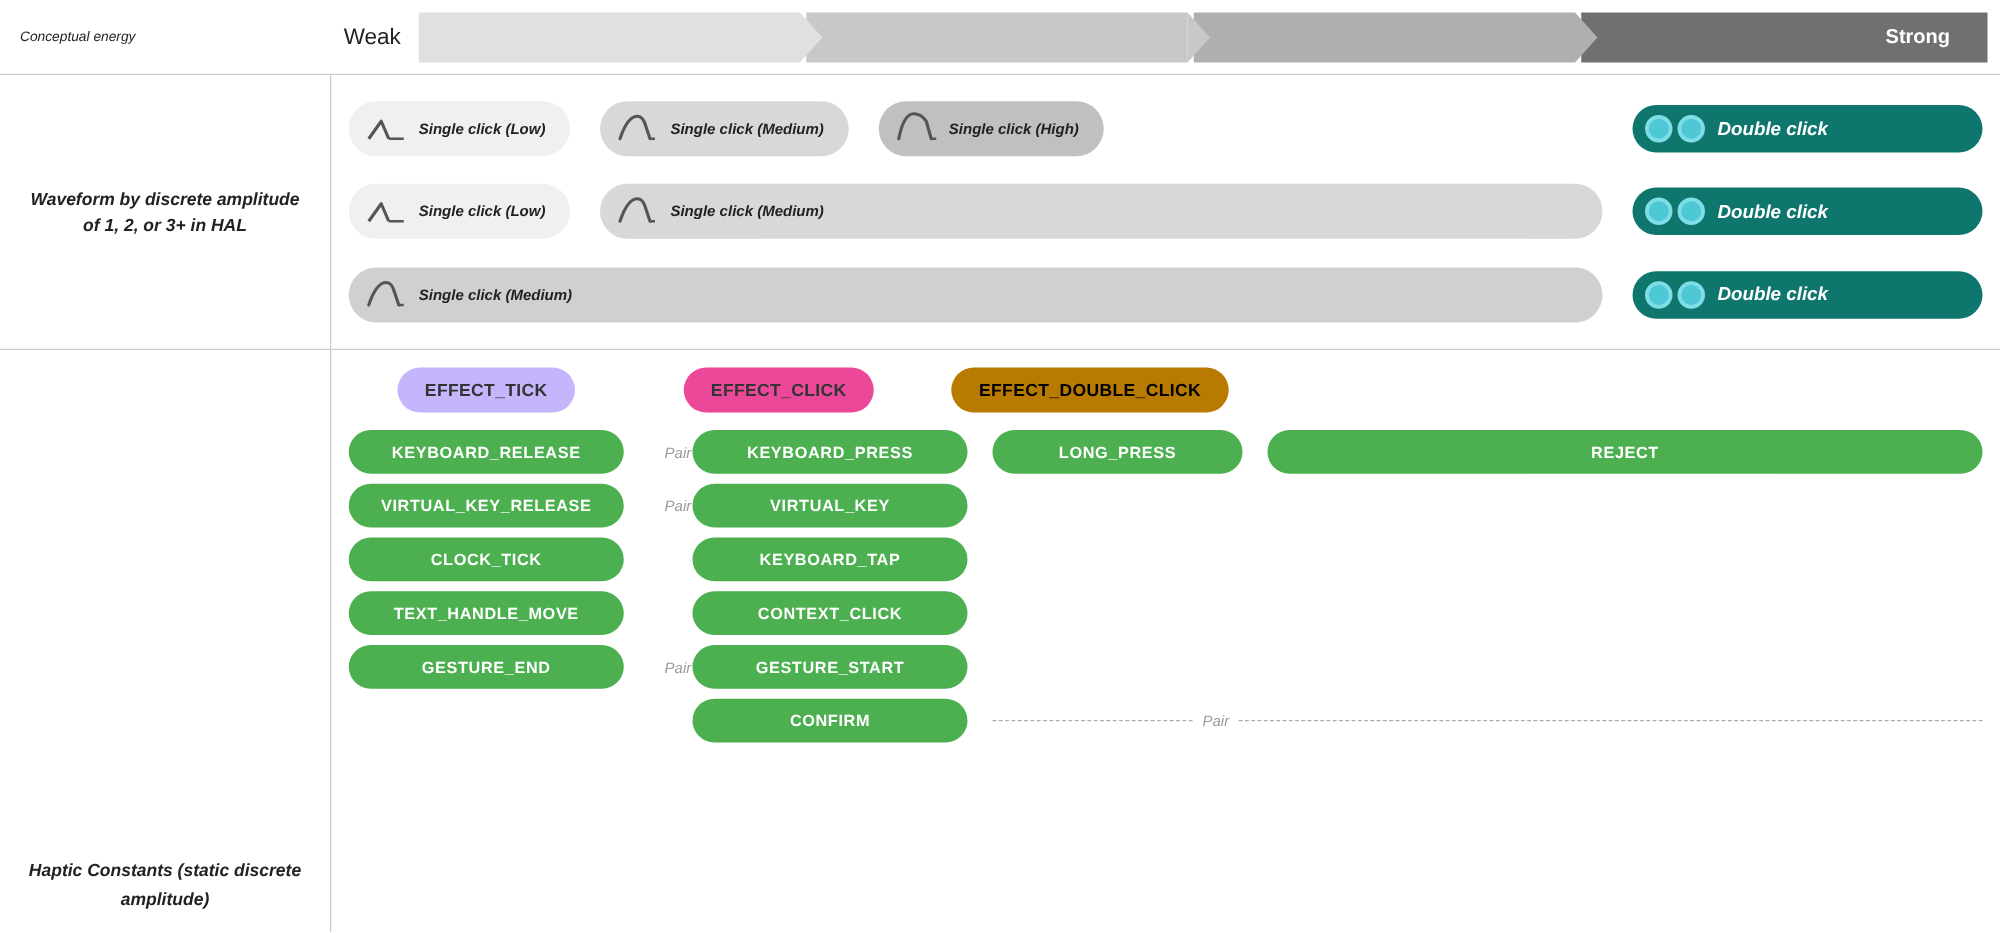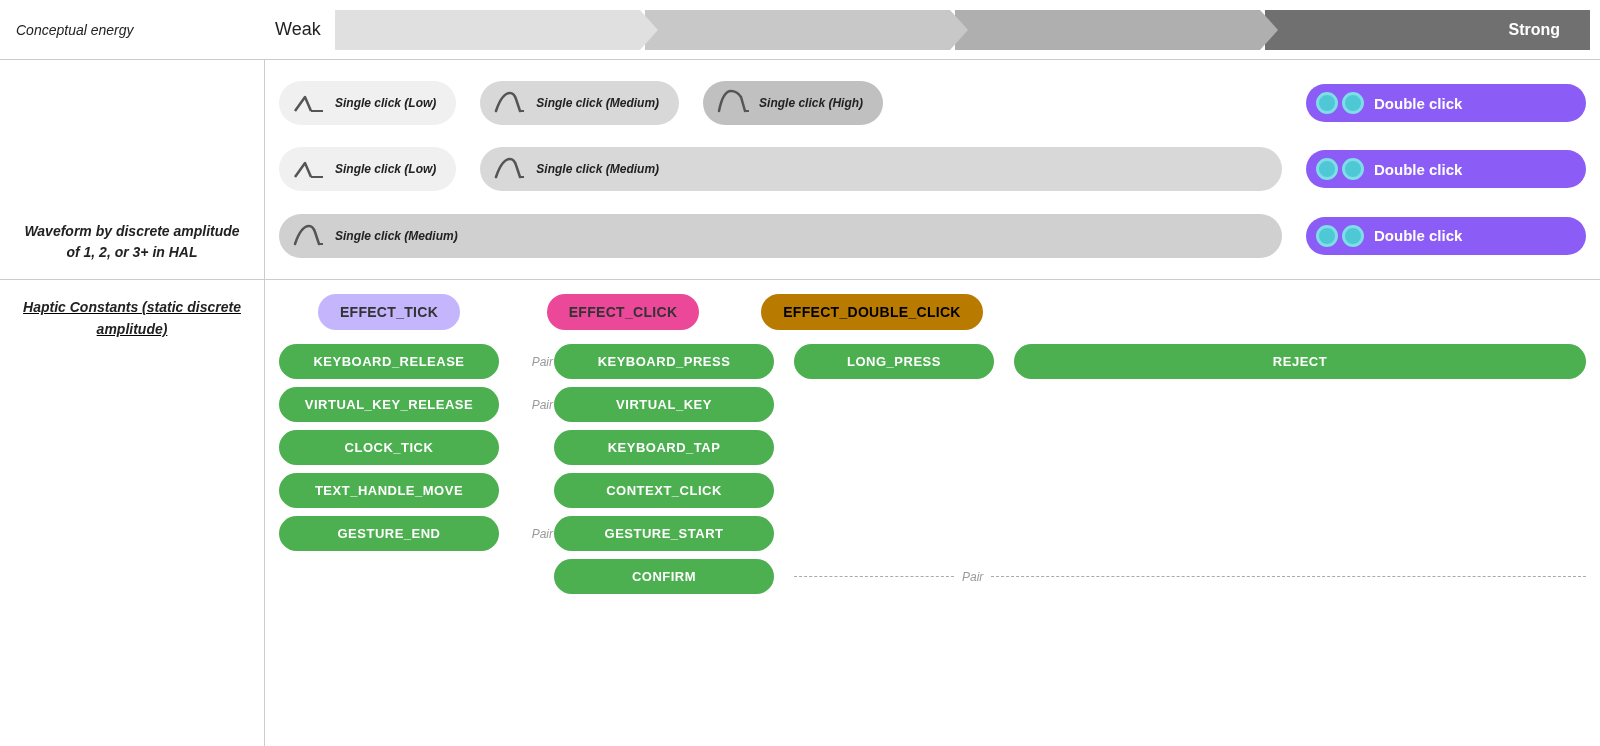--- a/index.html
+++ b/index.html
@@ -24,21 +24,21 @@
       display: flex;
       align-items: center;
       height: 60px;
       border-bottom: 1px solid #ccc;
     }
 
     .label-col {
       width: 265px;
       padding: 8px 16px;
       font-style: italic;
-      font-size: 14px;
+      font-size: 11px;
       color: #222;
       flex-shrink: 0;
       display: flex;
       align-items: center;
       text-align: right;
     }
 
     .content-col {
       flex: 1;
       display: flex;
@@ -131,24 +131,25 @@
       height: 28px;
       display: inline-flex;
       align-items: center;
       justify-content: center;
     }
 
     
     .dc-pill {
       display: flex;
       align-items: center;
-      background: #8b5cf6;
+      background: #0f766e;
       border-radius: 50px;
       padding: 8px 20px 8px 10px;
       white-space: nowrap;
+      font-style: italic;
       font-weight: 600;
       font-size: 15px;
       color: #fff;
       gap: 10px;
       margin-left: auto;
       min-width: 280px;
     }
 
     .dc-dots {
       display: flex;
@@ -226,25 +227,25 @@
           <span class="strong-label">Strong</span>
         </div>
       </div>
     </div>
   </div>
 
   <div style="display:flex; flex:1; overflow:hidden;">
 
     <div style="width:265px; flex-shrink:0; display:flex; flex-direction:column; border-right:1px solid #ccc;">
 
-      <div style="flex:0 0 220px; display:flex; align-items:flex-end; justify-content:center; border-bottom:1px solid #ccc; padding:16px;">
+      <div style="flex:0 0 220px; display:flex; align-items:center; justify-content:center; border-bottom:1px solid #ccc; padding:16px;">
         <span class="waveform-label-text">Waveform by discrete amplitude of 1, 2, or 3+ in HAL</span>
       </div>
 
-      <div style="flex:1; display:flex; align-items:flex-start; justify-content:center; padding:16px;text-decoration:underline;">
+      <div style="flex:1; display:flex; align-items:flex-end; justify-content:center; padding:16px;">
         <span class="haptic-label-text">Haptic Constants (static discrete amplitude)</span>
       </div>
     </div>
 
     <div style="flex:1; display:flex; flex-direction:column; overflow:hidden;">
 
       <div style="flex:0 0 220px; border-bottom:1px solid #ccc; display:flex; flex-direction:column; justify-content:space-around; padding:10px 14px;">
 
         <div style="display:flex; align-items:center; gap:10px;">
 

